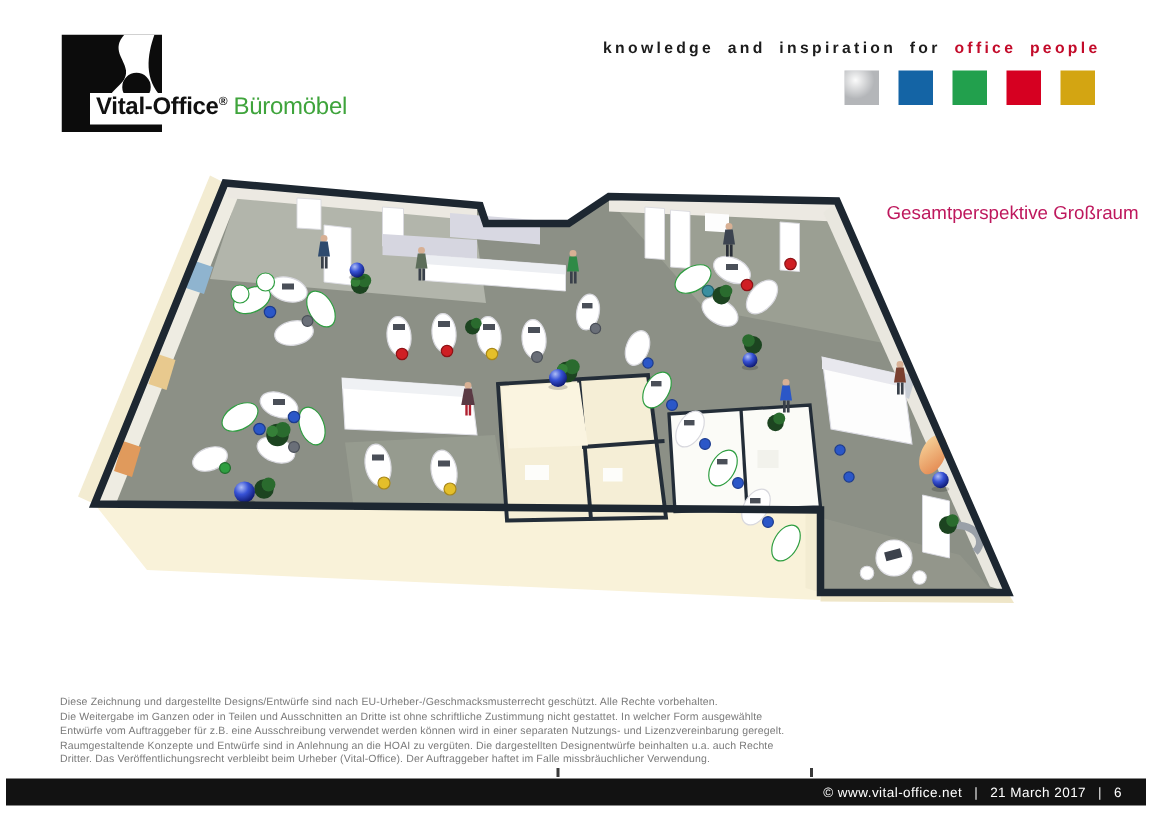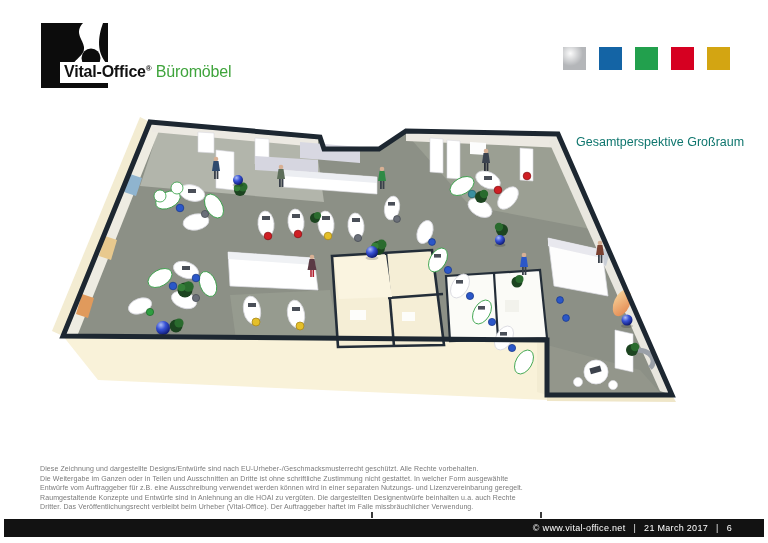--- a/index.html
+++ b/index.html
@@ -10,47 +10,51 @@
   .brand-line{position:absolute;left:60px;top:62px;background:#ffffff;padding:1px 4px 2px 4px;
               font-size:16px;font-weight:bold;letter-spacing:-0.2px;white-space:nowrap;color:#111;}
   .brand-line sup{font-size:8px;font-weight:bold;}
   .brand-product{font-weight:normal;}
   .tagline{position:absolute;left:402px;top:26px;white-space:nowrap;
            font-size:10.5px;font-weight:bold;letter-spacing:2.2px;word-spacing:4px;color:#1c1c1c;}
   .squares{position:absolute;left:563px;top:47px;display:flex;gap:13px;}
   .sq{width:23px;height:23px;display:block;}
   .sq-silver{background-image:radial-gradient(circle at 32% 28%, rgba(255,255,255,.95) 0%, rgba(255,255,255,0) 55%);}
   
-  .caption{position:absolute;left:576px;top:135px;font-size:12.5px;color:#0f766e;white-space:nowrap;}
+  .caption{position:absolute;left:591px;top:135px;font-size:12.5px;color:#be185d;white-space:nowrap;}
   
   .plan{position:absolute;left:0;top:0;width:768px;height:543px;pointer-events:none;}
   
   .legal{position:absolute;left:40px;top:464px;font-size:7px;line-height:9.6px;color:#7a7a7a;letter-spacing:.1px;}
   
   .footerbar{position:absolute;left:4px;right:4px;top:519px;height:18px;background:#121212;
              color:#ffffff;font-size:9px;letter-spacing:.3px;line-height:18px;text-align:right;
-             padding-right:32px;box-sizing:border-box;}
+             padding-right:16px;box-sizing:border-box;}
   .footerbar .sep{margin:0 8px;color:#e8e8e8;}
   .crop-mark{position:absolute;width:2px;height:6px;background:#3a3a3a;top:512px;}
 </style>
 </head>
 <body>
 
 <div class="page">
 
   <svg class="logo-mark" viewBox="0 0 67 65">
     <rect x="0" y="0" width="67" height="65" fill="#0c0c0c"></rect>
     <path d="M42,0 C33,10 42,16 43,24 C44,34 31,36 31,46 L31,53 L67,53 L67,42 C55,30 57,14 62,0 Z" fill="#ffffff"></path>
     <circle cx="50" cy="35" r="9.5" fill="#0c0c0c"></circle>
   </svg>
   <div class="brand-line">
     <span>Vital-Office</span><sup>®</sup>
     <span class="brand-product" style="color: rgb(63, 164, 60);">Büromöbel</span>
   </div>
 
+  <div class="tagline">
+    <span>knowledge and inspiration for</span>
+    <span style="color: rgb(195, 11, 42);">office people</span>
+  </div>
 
   <div class="squares">
     <span class="sq sq-silver" style="background-color: rgb(180, 182, 185);"></span>
     <span class="sq" style="background-color: rgb(20, 100, 165);"></span>
     <span class="sq" style="background-color: rgb(34, 160, 77);"></span>
     <span class="sq" style="background-color: rgb(214, 0, 33);"></span>
     <span class="sq" style="background-color: rgb(211, 165, 18);"></span>
   </div>
 
   <svg class="plan" viewBox="0 0 768 543">

